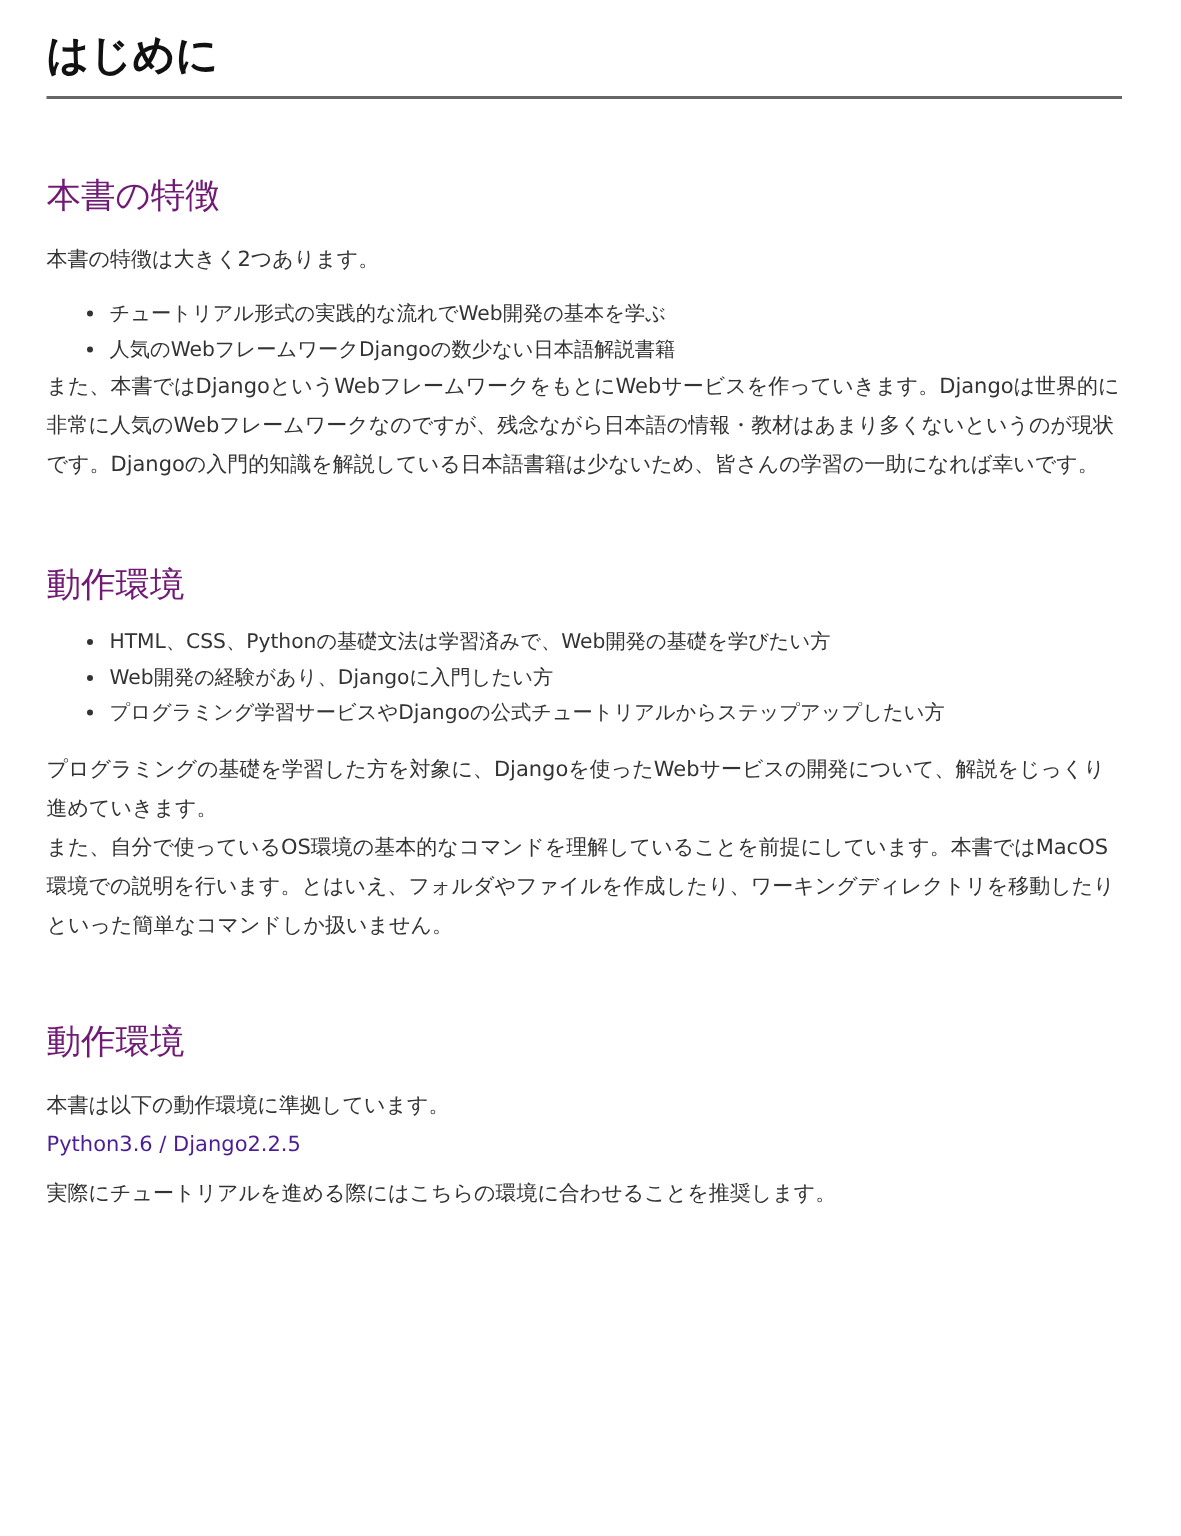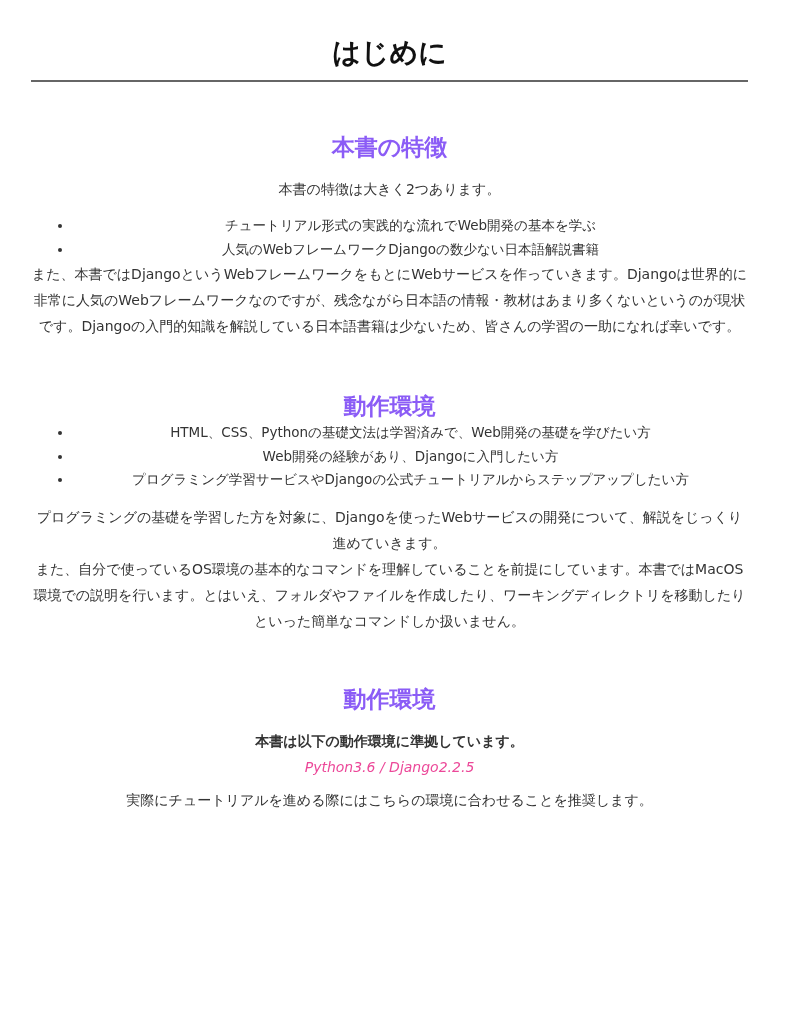--- a/index.html
+++ b/index.html
@@ -9,37 +9,36 @@
     }
     body {
       width: 787px;
       height: 1024px;
       overflow: hidden;
       font-family: "DejaVu Sans", "Liberation Sans", sans-serif;
       color: #333333;
     }
     .page {
       position: relative;
-      padding: 16px 39px 0 31px;
-      text-align: center;
+      padding: 0 39px 0 31px;
     }
     h1 {
       font-size: 28px;
       font-weight: bold;
       color: #111111;
       margin: 0;
       padding-top: 18px;
       padding-bottom: 8px;
       line-height: 38px;
       border-bottom: 2px solid #666666;
     }
     h2 {
       font-size: 23px;
-      font-weight: bold;
-      color: #8b5cf6;
+      font-weight: normal;
+      color: #701a75;
       margin: 0;
       line-height: 30px;
     }
     p {
       font-size: 14px;
       line-height: 26px;
       margin: 0;
     }
     ul {
       margin: 0;
@@ -51,26 +50,26 @@
     }
     .s1-title { margin-top: 50px; }
     .s1-intro { margin-top: 14px; }
     .s1-list { margin-top: 12px; }
     .s1-p1 { margin-top: 12px; }
     .s1-p2 { }
     .s1-p3 { margin-top: 10px; }
 
     .s2-title { margin-top: 52px; }
     .s2-intro { margin-top: 14px; }
-    .s2-list { }
+    .s2-list { margin-top: 12px; }
     .s2-p1 { margin-top: 12px; }
 
     .s3-title { margin-top: 50px; }
-    .s3-intro { margin-top: 14px; font-weight: bold; }
-    .s3-version { margin-top: 0; color: #ec4899; font-style: italic; }
+    .s3-intro { margin-top: 14px; }
+    .s3-version { margin-top: 0; color: #4c1d95; }
     .s3-p1 { margin-top: 7px; }
   </style>
 </head>
 <body>
 
 <div class="page">
 
   <h1>はじめに</h1>
 
   <section>

